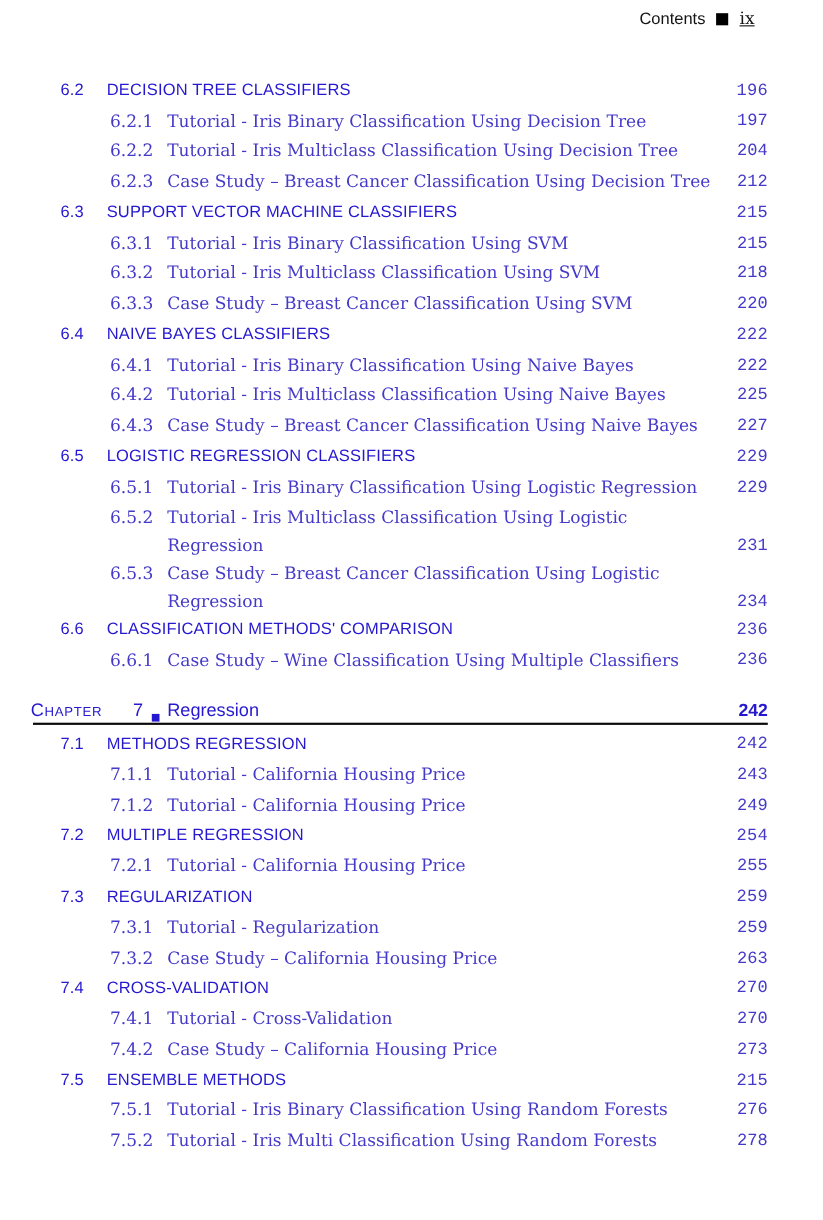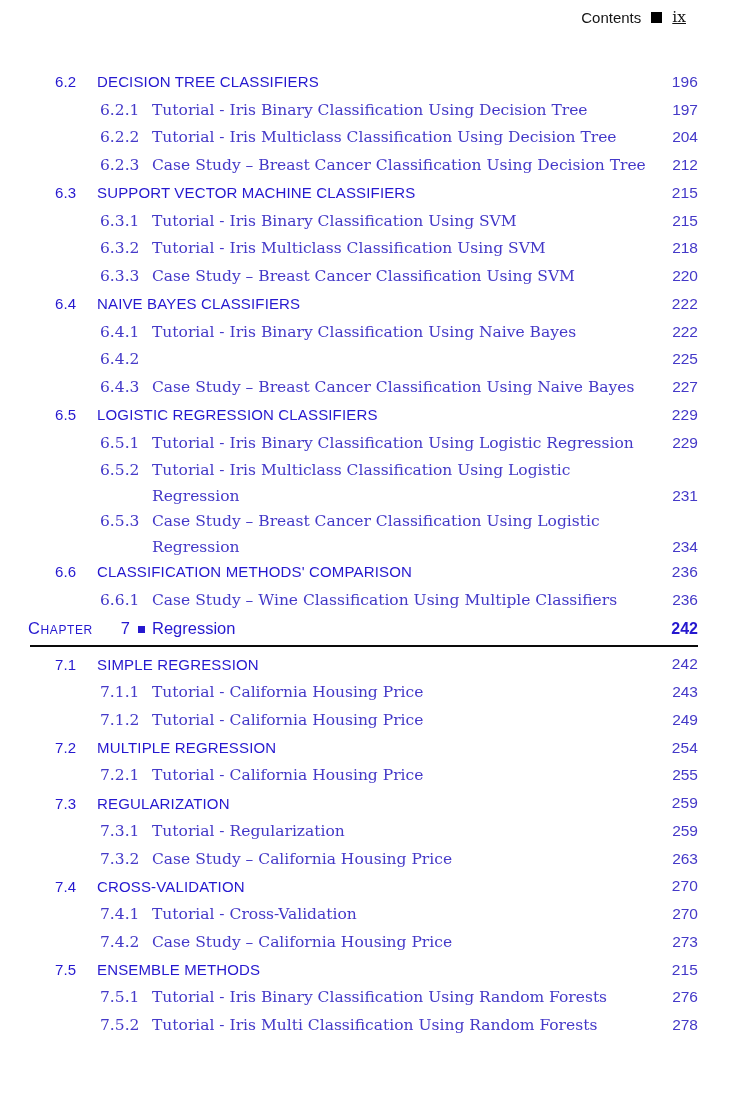--- a/index.html
+++ b/index.html
@@ -23,27 +23,27 @@
   .sec{padding-left:55px;color:#2518cf;font-size:15px;letter-spacing:0.15px;}
   .sec .num{width:42px;flex:0 0 auto;}
   .sec .title{white-space:nowrap;}
 
   .sub{padding-left:100px;color:#4439c8;font-family:"DejaVu Serif",serif;font-size:15.5px;}
   .sub .num{width:52px;flex:0 0 auto;}
   .sub .title{white-space:nowrap;}
 
   .cont{height:23px;padding-left:152px;color:#4439c8;font-family:"DejaVu Serif",serif;font-size:15.5px;}
 
-  .page{margin-left:auto;font-family:Liberation Sans, sans-serif;font-size:15.5px;color:#4439c8;flex:0 0 auto;}
+  .page{margin-left:auto;font-family:Liberation Mono, monospace;font-size:15.5px;color:#4439c8;flex:0 0 auto;}
   .sec .page{color:#4439c8;}
 
   
   .chapter{
-    padding-left:28px;height:30px;
-    color:#2518cf;font-size:16px;align-items:center;
+    padding-left:28px;height:30px;margin-top:12px;
+    color:#2518cf;font-size:16px;align-items:flex-end;
   }
   .chapter .label{font-variant:small-caps;letter-spacing:0.6px;font-size:16.5px;}
   .chapter .cnum{margin-left:28px;font-size:16.5px;}
   .chapter .csq{width:7px;height:7px;background:#2518cf;display:inline-block;margin:1px 7px 0 8px;flex:0 0 auto;}
   .chapter .ctitle{font-size:16.5px;}
   .chapter .page{font-family:"Liberation Sans",sans-serif;font-weight:700;color:#2518cf;font-size:16px;}
   .rule{border-bottom:2.5px solid #0a0a0a;margin:1px 38px 4px 30px;}
 </style>
 </head>
 <body>
@@ -100,20 +100,21 @@
       <span class="title">NAIVE BAYES CLASSIFIERS</span>
       <span class="page">222</span>
     </div>
     <div class="row sub">
       <span class="num">6.4.1</span>
       <span class="title">Tutorial - Iris Binary Classification Using Naive Bayes</span>
       <span class="page">222</span>
     </div>
     <div class="row sub">
       <span class="num">6.4.2</span>
+      <span class="title">Tutorial - Iris Multiclass Classification Using Naive Bayes</span>
       <span class="page">225</span>
     </div>
     <div class="row sub">
       <span class="num">6.4.3</span>
       <span class="title">Case Study – Breast Cancer Classification Using Naive Bayes</span>
       <span class="page">227</span>
     </div>
     <div class="row sec">
       <span class="num">6.5</span>
       <span class="title">LOGISTIC REGRESSION CLASSIFIERS</span>
@@ -153,21 +154,21 @@
     <div class="row chapter">
       <span class="label">Chapter</span>
       <span class="cnum">7</span>
       <span class="csq"></span>
       <span class="ctitle">Regression</span>
       <span class="page">242</span>
     </div>
     <div class="rule"></div>
     <div class="row sec">
       <span class="num">7.1</span>
-      <span class="title">SIMPLE REGRESSION</span>
+      <span class="title">METHODS REGRESSION</span>
       <span class="page">242</span>
     </div>
     <div class="row sub">
       <span class="num">7.1.1</span>
       <span class="title">Tutorial - California Housing Price</span>
       <span class="page">243</span>
     </div>
     <div class="row sub">
       <span class="num">7.1.2</span>
       <span class="title">Tutorial - California Housing Price</span>

